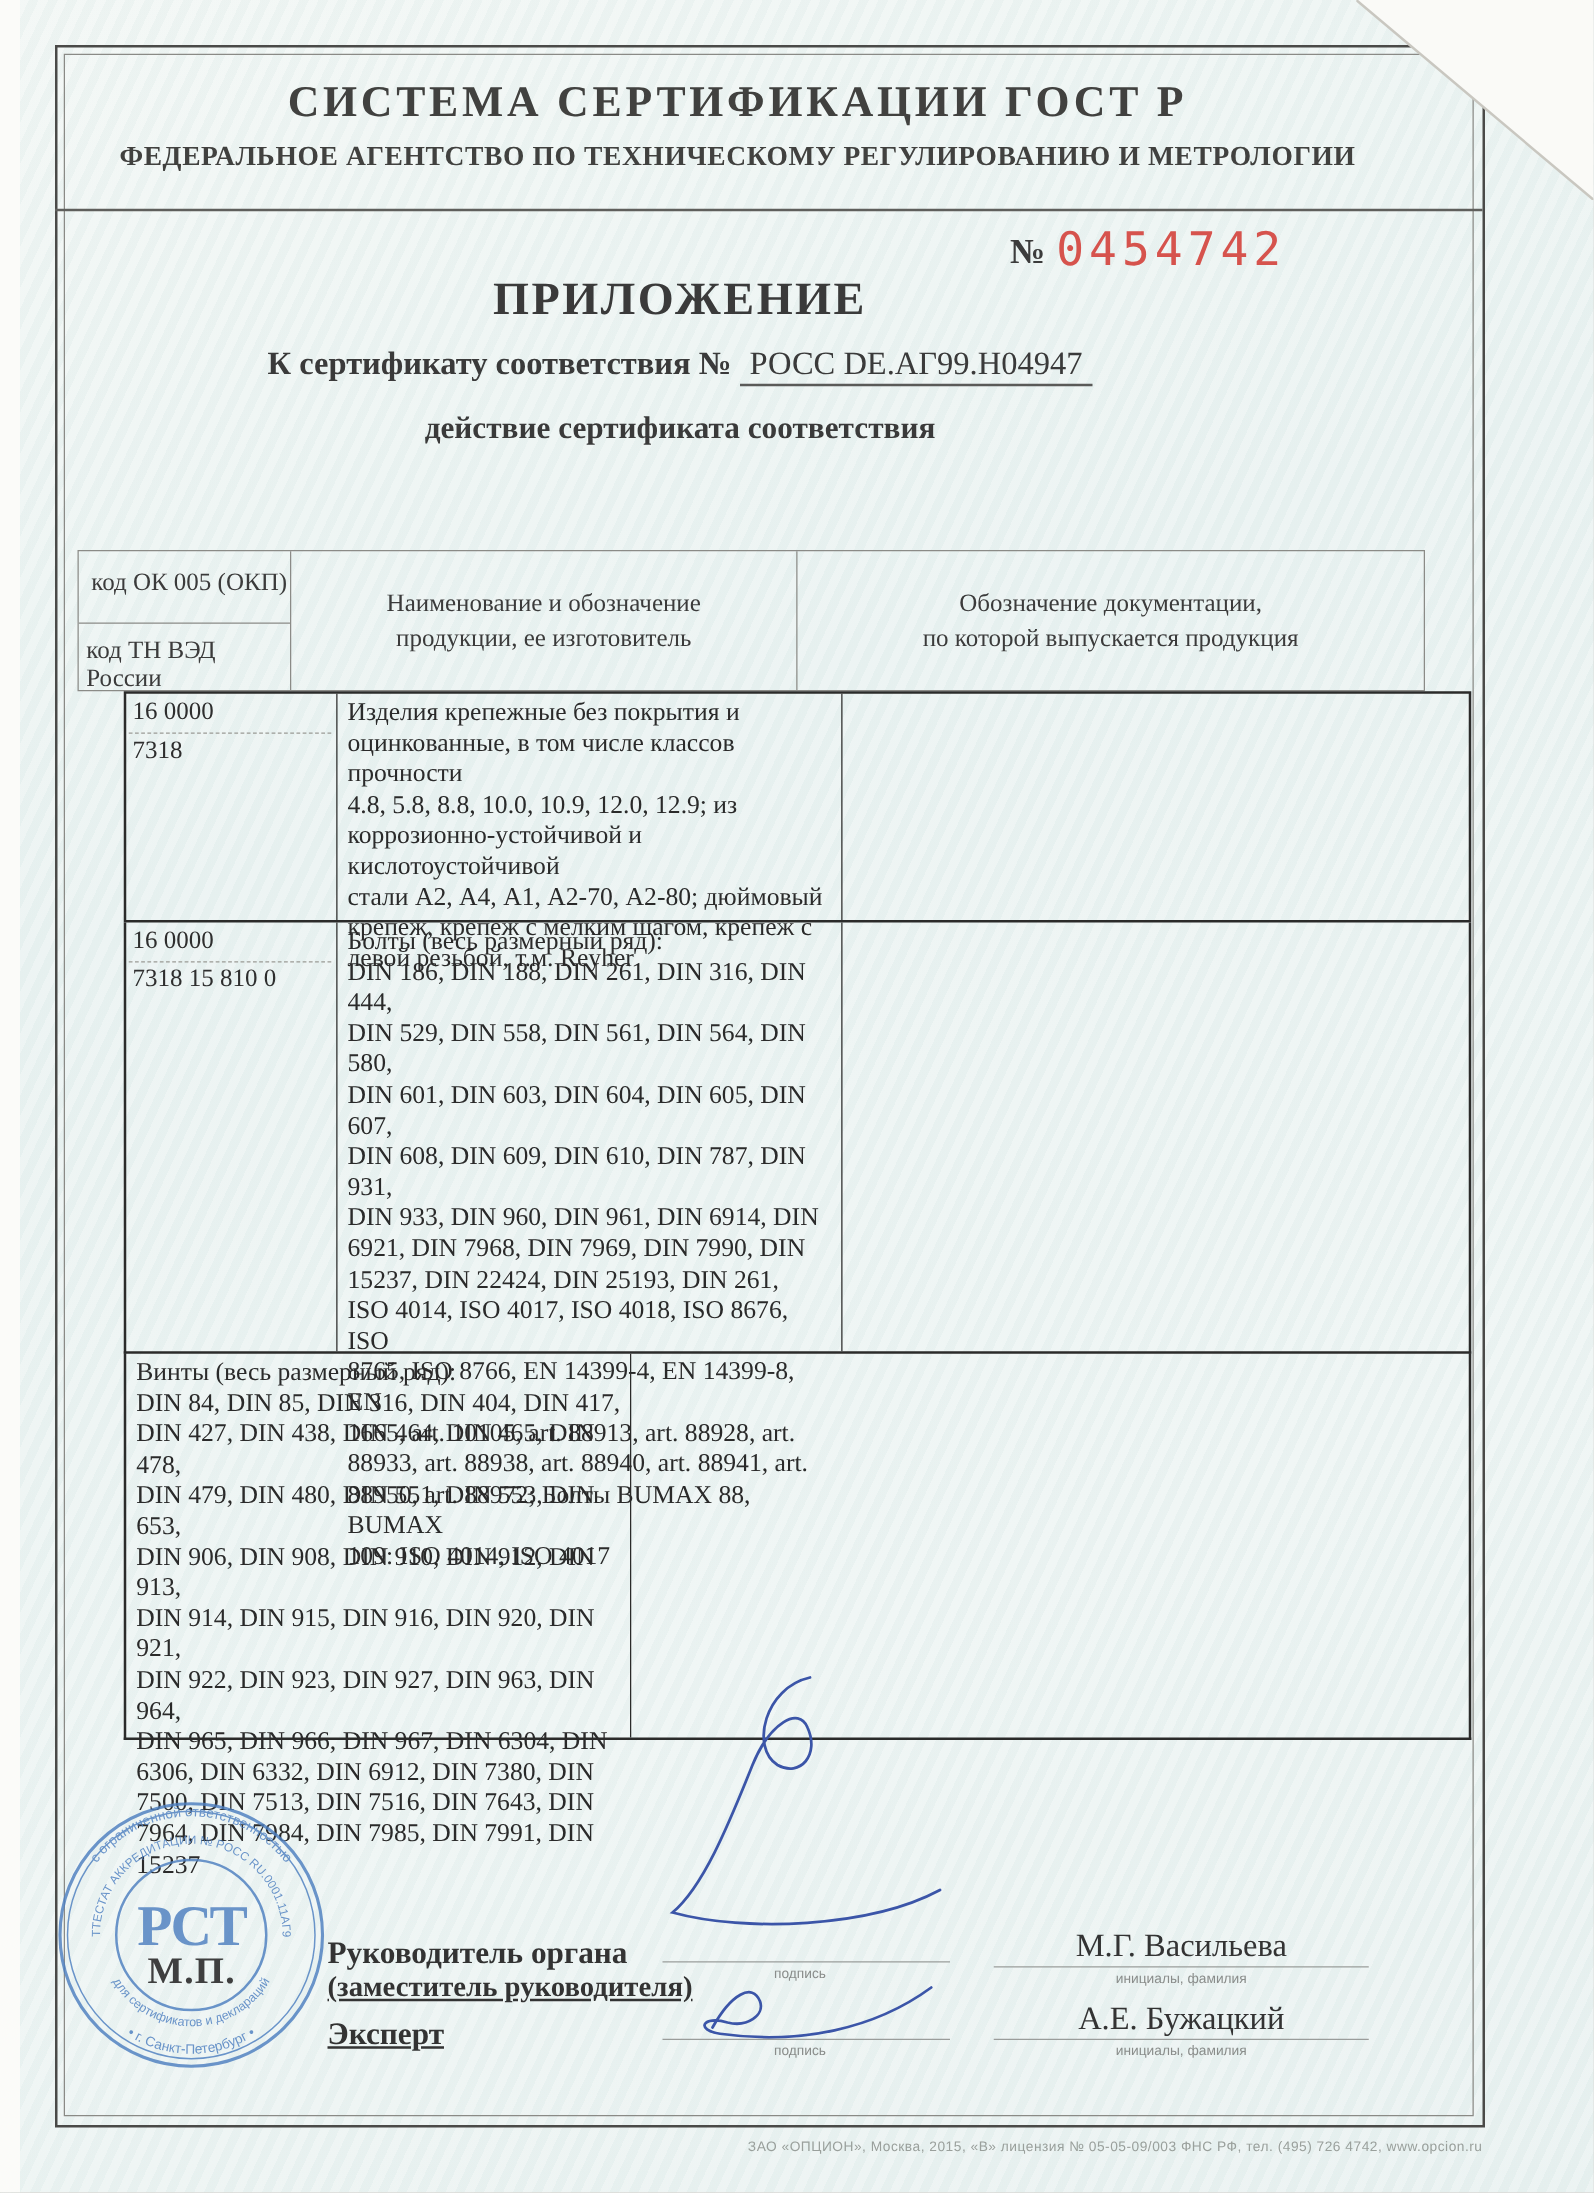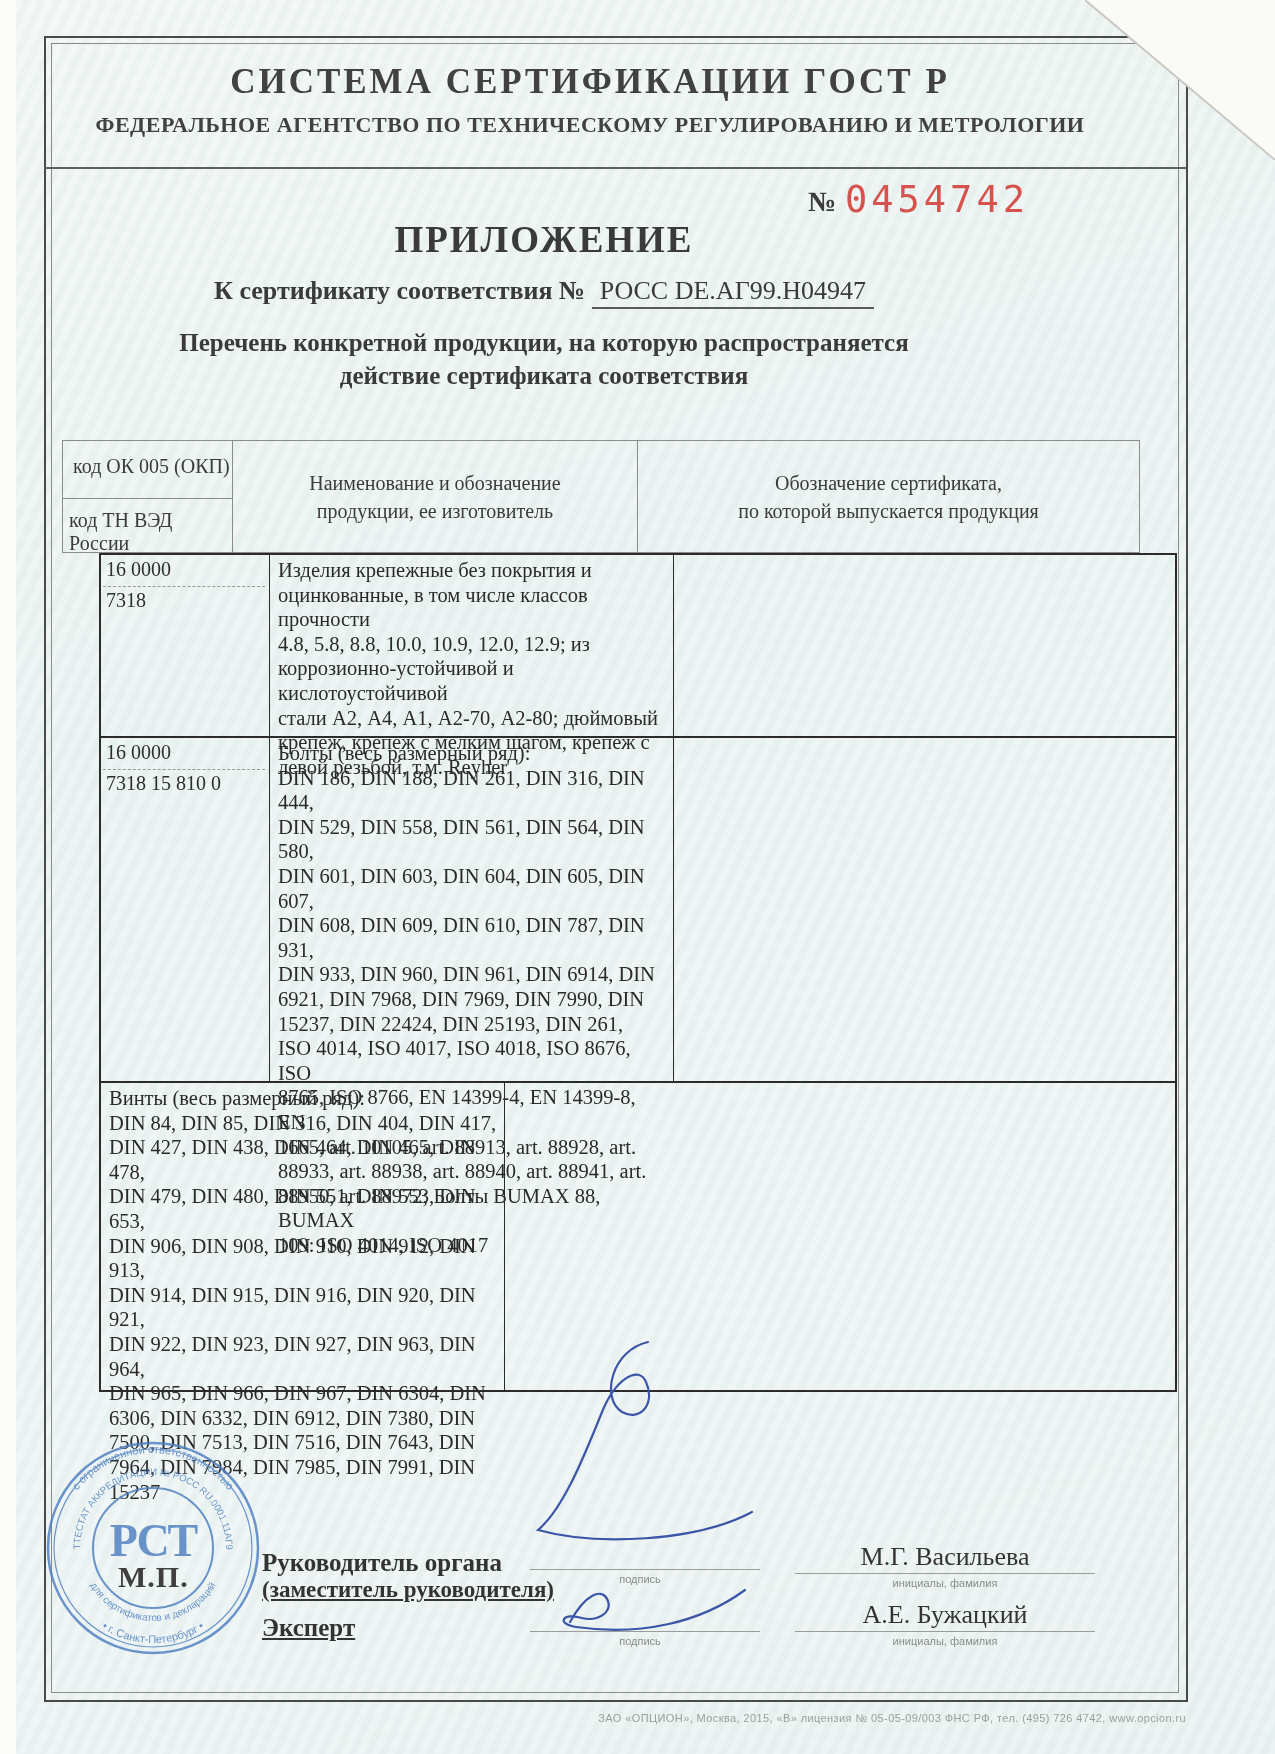--- a/index.html
+++ b/index.html
@@ -78,33 +78,32 @@
 
   <span class="abs num-prefix">№</span>
   <span class="abs num-value">0454742</span>
 
   <div class="abs ctr b doc-title">ПРИЛОЖЕНИЕ</div>
   <div class="abs ctr cert-line">
     <span class="b">К сертификату соответствия №</span>
     <span class="cert-num">РОСС DE.АГ99.Н04947</span>
   </div>
   <div class="abs ctr b list-title">
-    <div>Перечень конкретной продукции,  на которую распространяется</div>
     <div>действие сертификата соответствия</div>
   </div>
 
   <div class="abs thead">
     <div class="th1">
       <div class="t">код ОК 005 (ОКП)</div>
       <div class="d"></div>
       <div class="btm">код ТН ВЭД России</div>
     </div>
     <div class="th2 pre">Наименование и обозначение
 продукции, ее изготовитель</div>
-    <div class="th3 pre">Обозначение сертификата,
+    <div class="th3 pre">Обозначение документации,
 по которой выпускается продукция</div>
   </div>
 
   <div class="abs trow first" style="top:553px;height:185px;">
     <div class="td1">
       <div class="okp">16 0000</div>
       <div class="dash"></div>
       <div class="tnved">7318</div>
     </div>
     <div class="td2 pre">Изделия крепежные без покрытия и

